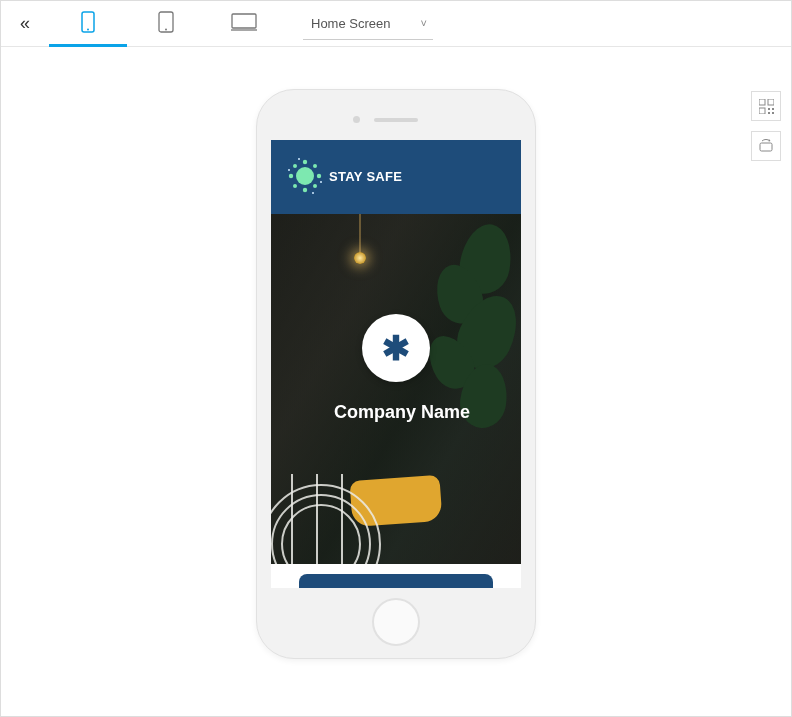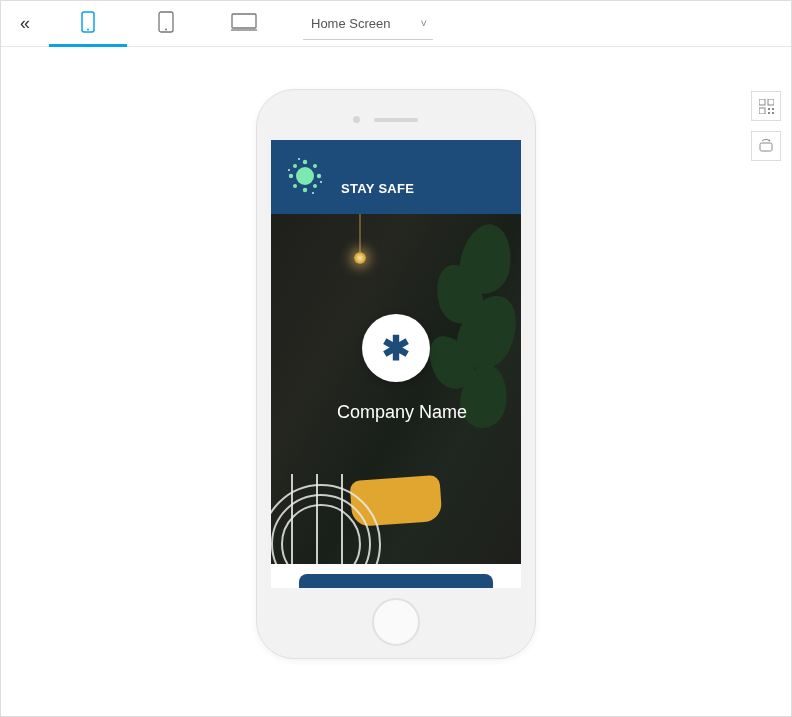--- a/index.html
+++ b/index.html
@@ -147,22 +147,22 @@
     overflow: hidden;
     display: flex;
     flex-direction: column;
   }
   
   .banner {
     background: #1e4c7a;
     color: #fff;
     padding: 16px 14px 18px;
     display: flex;
-    gap: 16px;
-    align-items: flex-end;
+    gap: 4px;
+    align-items: center;
   }
   .banner .virus {
     width: 40px;
     height: 40px;
     flex-shrink: 0;
     position: relative;
   }
   .banner .txt .h {
     font-size: 13px;
     font-weight: 700;
@@ -216,21 +216,21 @@
     width: 68px; height:68px; background:#fff; border-radius:50%;
     display:flex; align-items:center; justify-content:center;
     box-shadow: 0 2px 6px rgba(0,0,0,.25);
     z-index:2;
   }
   .logo-circle span{
     color:#1e4c7a; font-size:34px; font-weight:700; line-height:1;
   }
   .company{
     margin-top: 20px;
-    color:#fff; font-size:18px; font-weight:400;
+    color:#fff; font-size:18px; font-weight:700;
     z-index:2;
     margin-left:12px;
   }
   .cta-bar{
     height: 14px;
     background:#1e4c7a;
     margin: 0 14px 0;
     border-radius: 8px 8px 0 0;
   }
   .cta-wrap{

